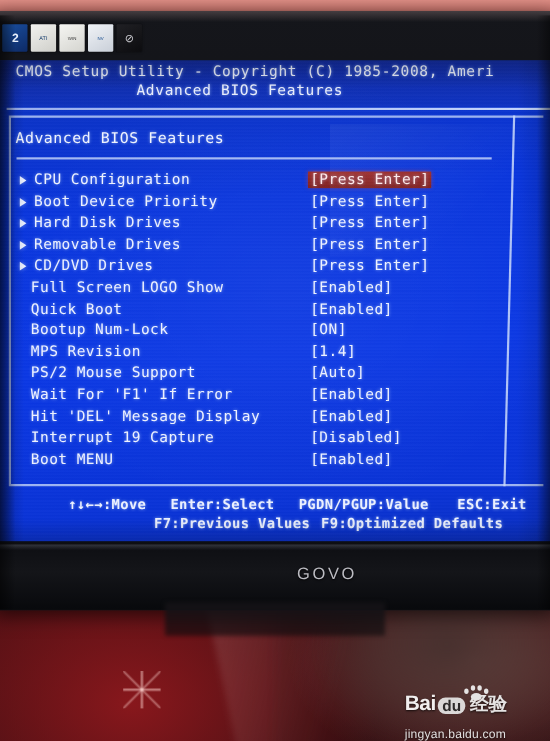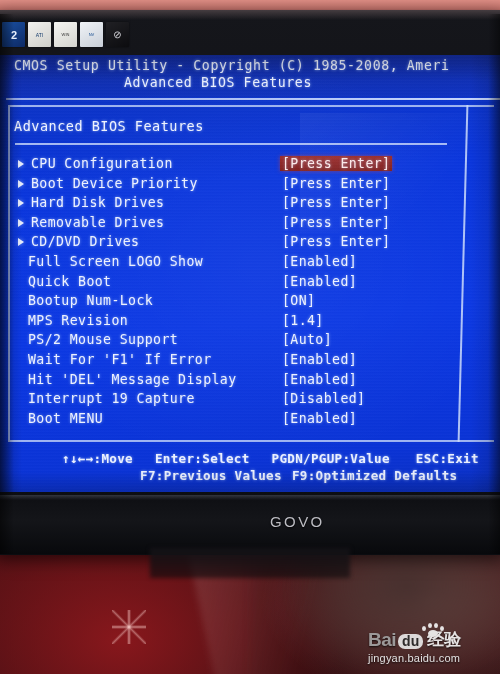--- a/index.html
+++ b/index.html
@@ -289,21 +289,21 @@
     width: 124px; height: 40px;
     opacity: 0.92;
   }
   .wm-row1 {
     display: flex;
     align-items: flex-end;
     gap: 2px;
     font-family: "Liberation Sans", sans-serif;
   }
   .wm-bai {
-    color: #a3a3a3;
+    color: #ffffff;
     font-size: 19px;
     font-weight: bold;
     letter-spacing: -0.5px;
     text-shadow: 0 1px 2px rgba(0,0,0,0.8);
   }
   .wm-du {
     background: #e8e8e8;
     color: #2b2b2b;
     font-size: 14px;
     font-weight: bold;
@@ -332,21 +332,21 @@
   .wm-paw i:nth-child(1){ left:2px;  top:3px; width:4px; height:5px; }
   .wm-paw i:nth-child(2){ left:8px;  top:0px; width:4px; height:5px; }
   .wm-paw i:nth-child(3){ left:14px; top:0px; width:4px; height:5px; }
   .wm-paw i:nth-child(4){ left:20px; top:3px; width:4px; height:5px; }
   .wm-paw i:nth-child(5){ left:8px;  top:7px; width:10px; height:7px; }
   .wm-url {
     color: #f0f0f0;
     font-family: "Liberation Sans", sans-serif;
     font-size: 11px;
     letter-spacing: 0.2px;
-    margin-top: 1px;
+    margin-top: 11px;
     text-shadow: 0 1px 2px rgba(0,0,0,0.85);
   }
 
   .glare {
     position: absolute;
     left: 300px; top: 58px; width: 210px; height: 120px;
     background: linear-gradient(135deg, rgba(255,255,255,0.055), rgba(255,255,255,0.0) 65%);
     pointer-events: none;
   }
 </style>

